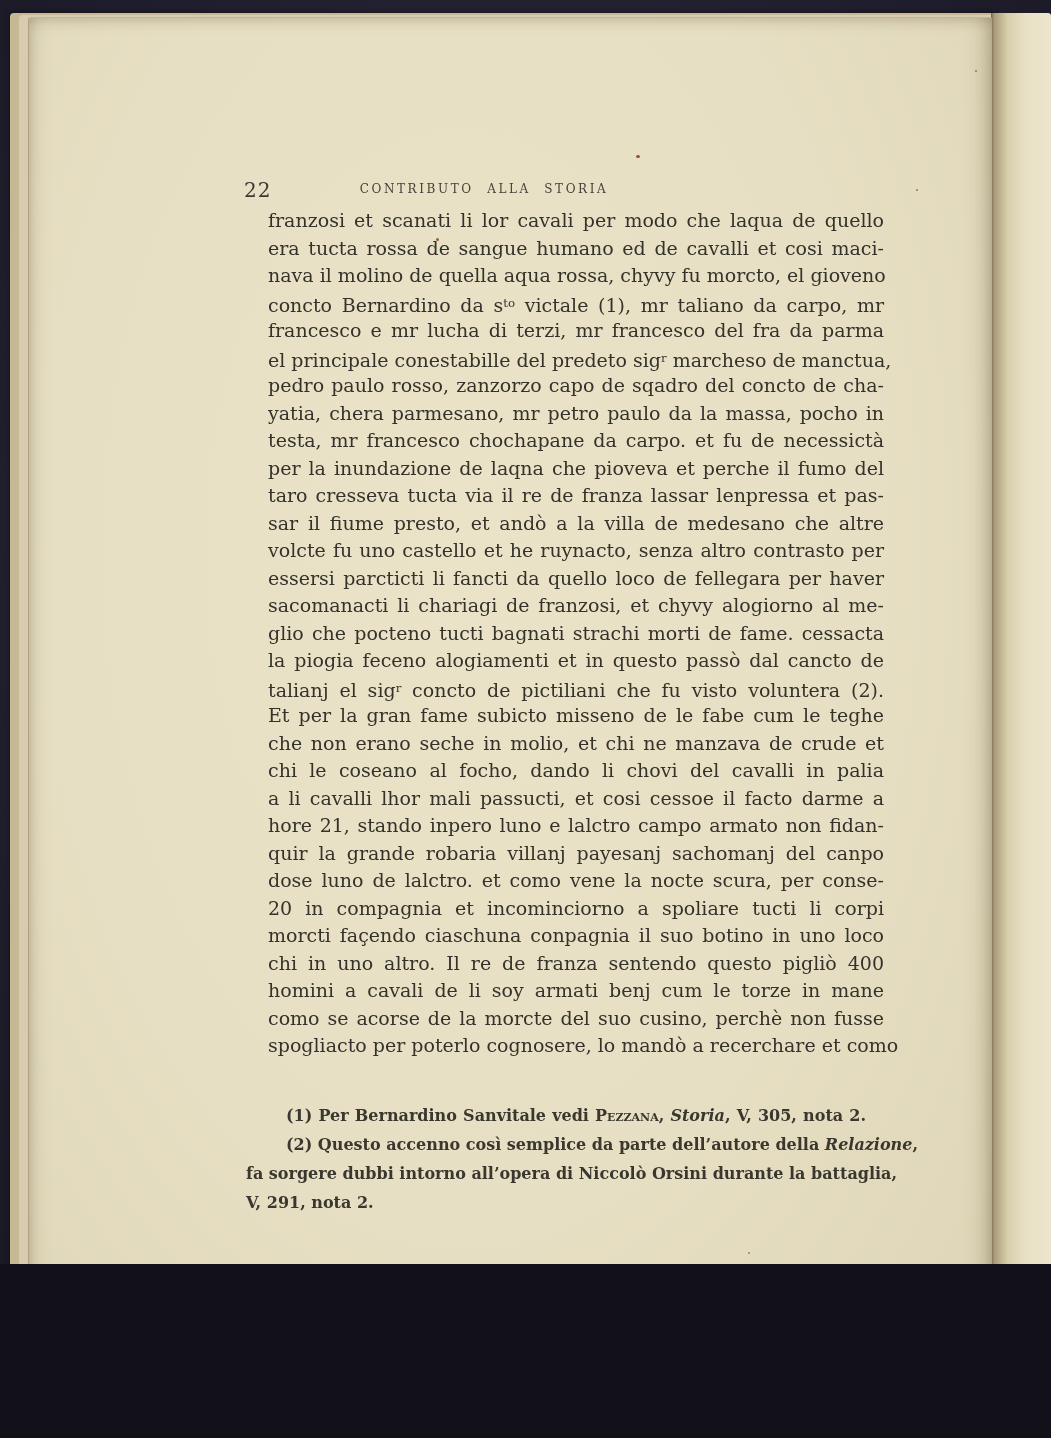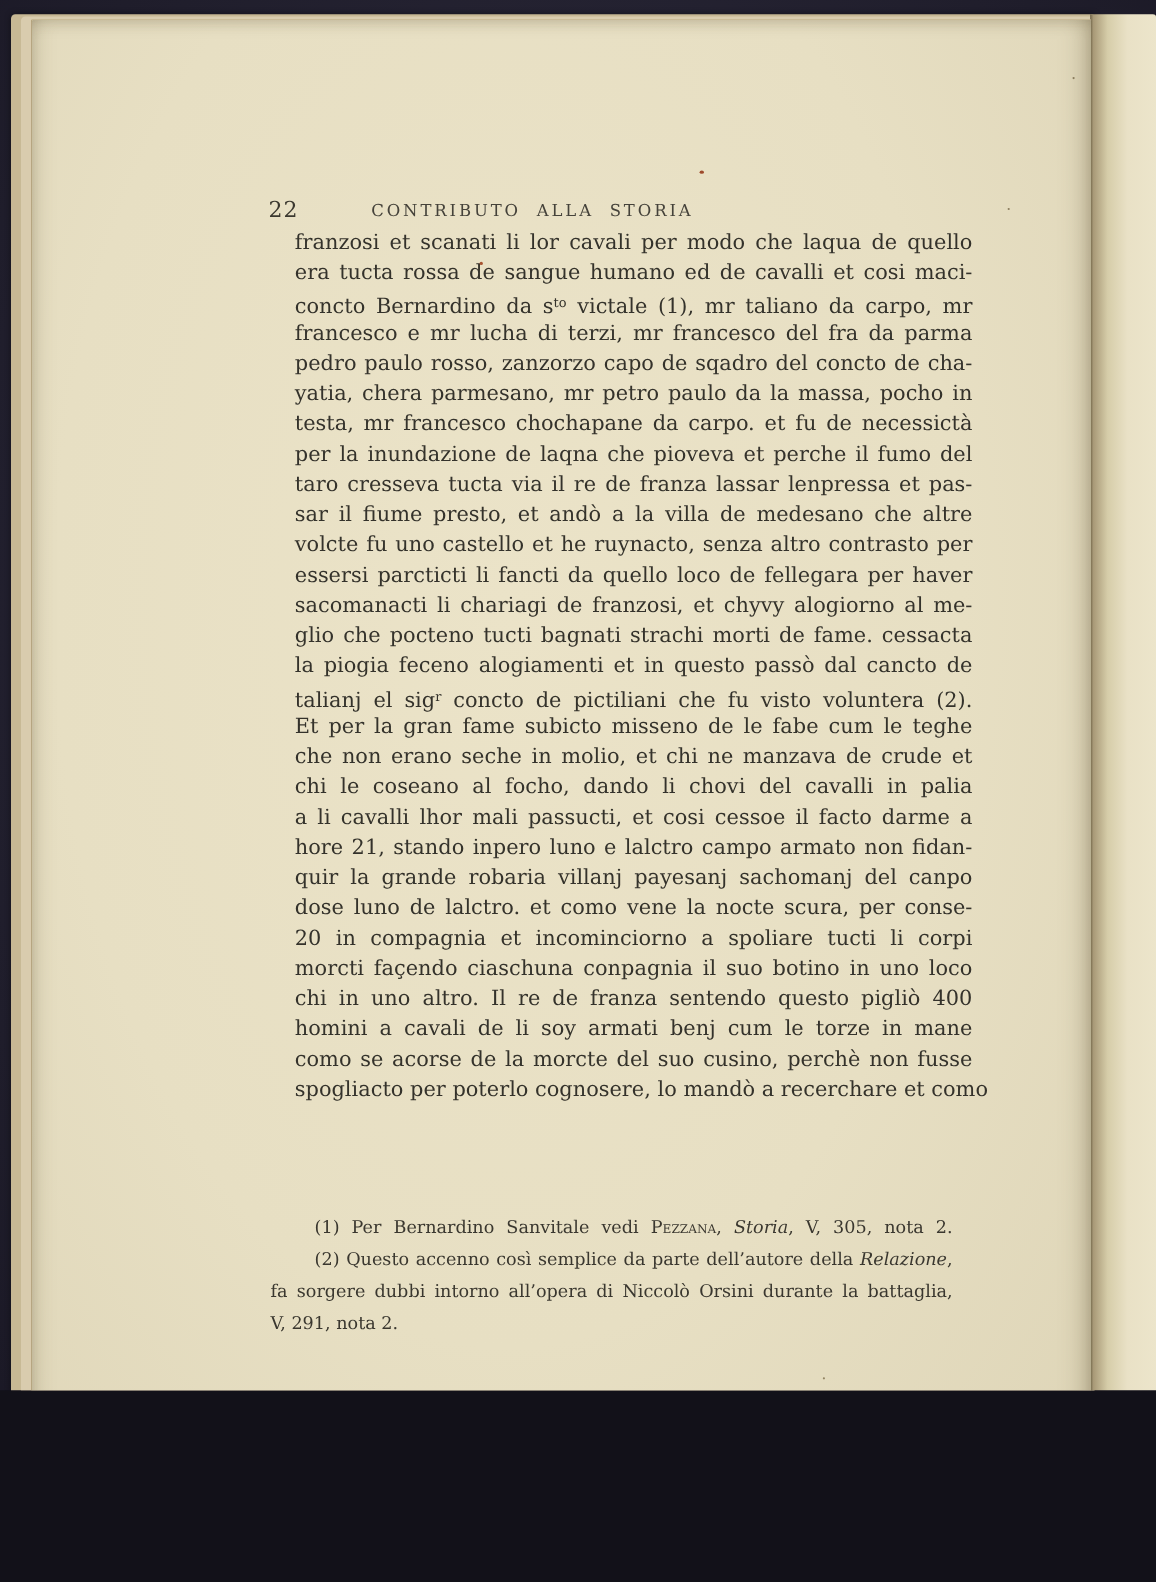--- a/index.html
+++ b/index.html
@@ -32,37 +32,37 @@
     position:absolute;left:991px;top:13px;width:60px;height:1398px;
     background:linear-gradient(to right,#6f6449 0,#a89977 3px,#d6cda9 16px,#e9e1c6 34px,#ece5cb 100%);
     border-radius:0 3px 3px 0;
   }
   .pagenum{
     position:absolute;left:215px;top:160px;
     font-size:20px;letter-spacing:1px;color:#3b382f;
   }
   .runtitle{
     position:absolute;left:255px;top:164px;width:400px;text-align:center;
-    font-size:15px;letter-spacing:2.6px;word-spacing:7px;color:#45423a;
+    font-size:12px;letter-spacing:2.6px;word-spacing:7px;color:#45423a;
   }
   .bodytext{
     position:absolute;left:215px;top:189px;width:616px;
     font-size:19px;color:#34322b;margin-left:24px;
   }
   .bline{
     height:27.5px;line-height:27.5px;white-space:nowrap;
     text-align:justify;text-align-last:justify;
   }
   .footnotes{
     position:absolute;left:217px;top:1083px;width:620px;
     font-size:16px;color:#3a372f;
   }
   .fline{
     height:29px;line-height:29px;white-space:nowrap;
-    text-align:justify;text-align-last:justify;
+    text-align:justify;text-align-last:justify;font-weight:bold;
   }
   .indent{padding-left:40px;}
   .nojust{text-align-last:left;}
   .sup{font-size:.62em;vertical-align:.45em;letter-spacing:0;}
   .i{font-style:italic;}
   .sc{font-variant:small-caps;}
   .speck{position:absolute;border-radius:50%;}
   .speck.red1{left:636px;top:155px;width:4px;height:3px;background:#9e4a2c;}
   .speck.red2{left:436px;top:238px;width:3px;height:3px;background:#a85432;}
   .speck.d1{left:975px;top:70px;width:2px;height:2px;background:#8a7c5e;}
@@ -75,22 +75,24 @@
 <div id="canvas">
   <div class="under1"></div>
   <div class="under2"></div>
   <div class="strip"></div>
   <div class="page">
     <div class="pagenum">22</div>
     <div class="runtitle">CONTRIBUTO ALLA STORIA</div>
     <div class="bodytext" id="body-text">
         <div class="bline"><span>franzosi et scanati li lor cavali per modo che laqua de quello</span></div>
         <div class="bline"><span>era tucta rossa de sangue humano ed de cavalli et cosi maci-</span></div>
+        <div class="bline"><span>nava il molino de quella aqua rossa, chyvy fu morcto, el gioveno</span></div>
         <div class="bline"><span>concto Bernardino da s</span><span class="sup">to</span><span> victale (1), mr taliano da carpo, mr</span></div>
         <div class="bline"><span>francesco e mr lucha di terzi, mr francesco del fra da parma</span></div>
+        <div class="bline"><span>el principale conestabille del predeto sig</span><span class="sup">r</span><span> marcheso de manctua,</span></div>
         <div class="bline"><span>pedro paulo rosso, zanzorzo capo de sqadro del concto de cha-</span></div>
         <div class="bline"><span>yatia, chera parmesano, mr petro paulo da la massa, pocho in</span></div>
         <div class="bline"><span>testa, mr francesco chochapane da carpo. et fu de necessictà</span></div>
         <div class="bline"><span>per la inundazione de laqna che pioveva et perche il fumo del</span></div>
         <div class="bline"><span>taro cresseva tucta via il re de franza lassar lenpressa et pas-</span></div>
         <div class="bline"><span>sar il fiume presto, et andò a la villa de medesano che altre</span></div>
         <div class="bline"><span>volcte fu uno castello et he ruynacto, senza altro contrasto per</span></div>
         <div class="bline"><span>essersi parcticti li fancti da quello loco de fellegara per haver</span></div>
         <div class="bline"><span>sacomanacti li chariagi de franzosi, et chyvy alogiorno al me-</span></div>
         <div class="bline"><span>glio che pocteno tucti bagnati strachi morti de fame. cessacta</span></div>

